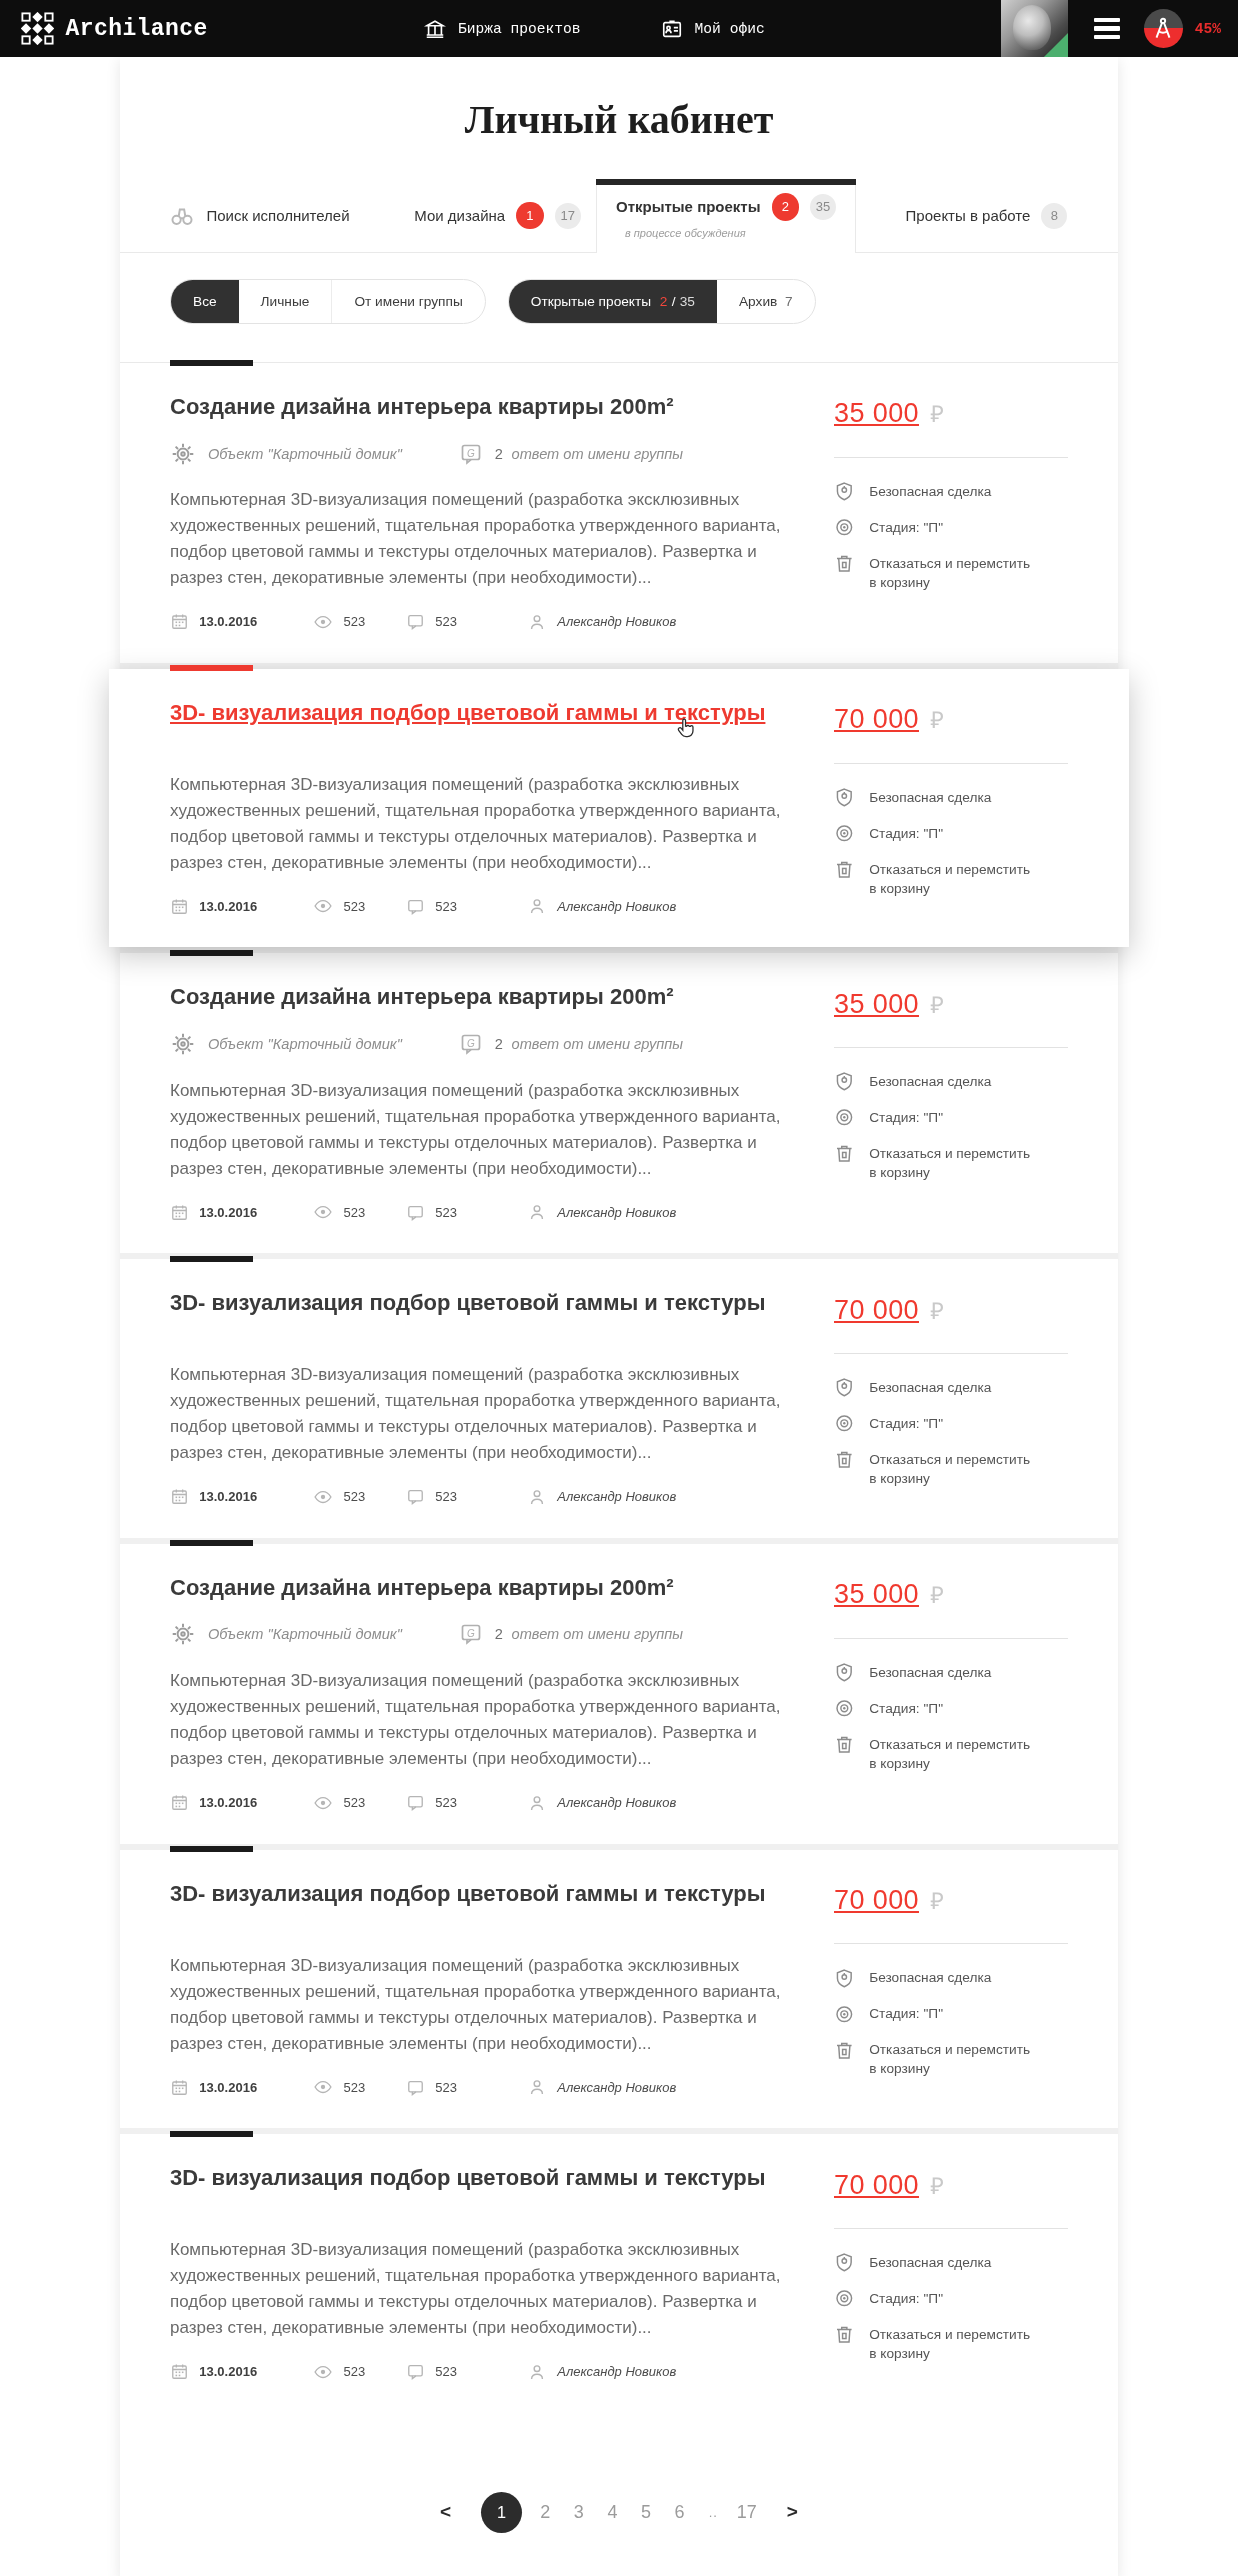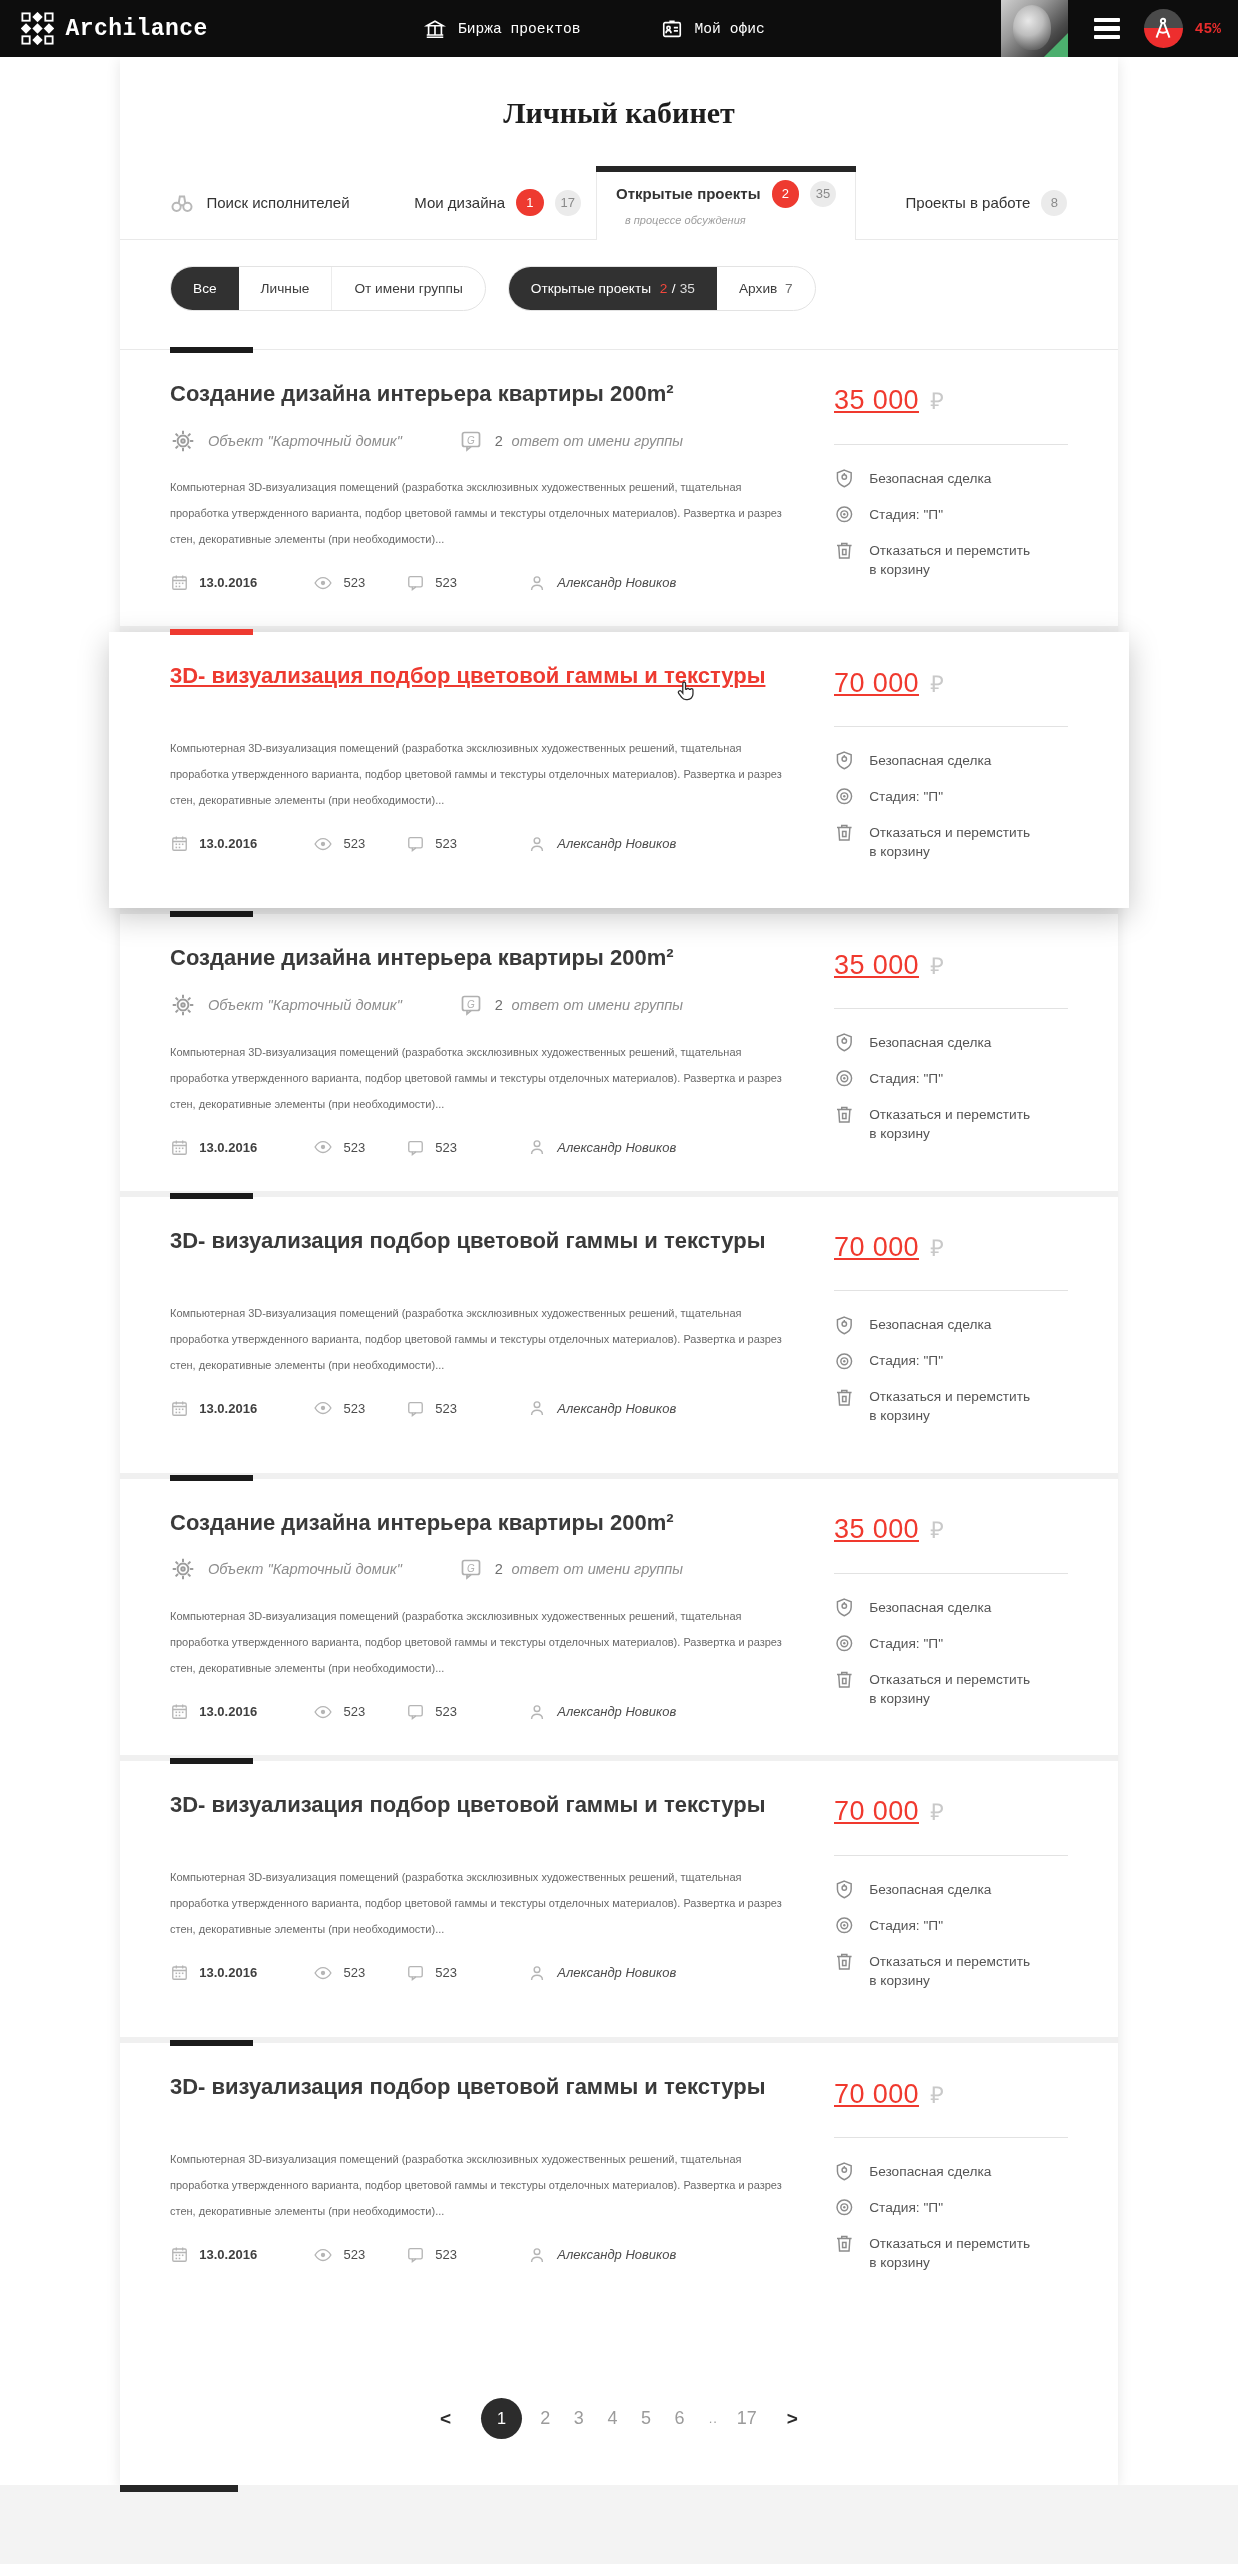--- a/index.html
+++ b/index.html
@@ -19,21 +19,21 @@
   .avatar .head { position:absolute; left:12px; top:5.2px; width:38px; height:45px; border-radius:50% 50% 45% 45%;
     background:radial-gradient(circle at 40% 35%, #e8e8e8 0%, #bdbdbd 40%, #6d6d6d 75%, #3a3a3a 100%); }
   .avatar .corner { position:absolute; right:-17px; bottom:-17px; width:34px; height:34px; background:#4caf6e; transform:rotate(45deg); }
   .burger { margin:0 24px 0 26px; cursor:pointer; }
   .burger div { width:26px; height:4.3px; background:#fff; margin:4.3px 0; border-radius:0.9px; }
   .gauge { width:39px; height:39px; border-radius:50%; overflow:hidden; position:relative; background:linear-gradient(#4a4a4a 0 50%, #ee2e2e 50% 100%); display:flex; align-items:center; justify-content:center; cursor:pointer; }
   .gauge-pct { color:#e82c2c; font-size:14.6px; font-weight:bold; margin:0 17px 0 12px; }
 
   
   .wrap { width:998px; margin:0 auto; background:#fff; box-shadow:0 2.6px 13.7px rgba(0,0,0,.10); }
-  .page-title { font-family:"Liberation Serif", serif; font-size:30px; color:#1e1e1e; text-align:center; padding:39px 0 36px; }
+  .page-title { font-family:"Liberation Serif", serif; font-size:40px; color:#1e1e1e; text-align:center; padding:39px 0 36px; }
 
   
   .tabs { display:flex; border-bottom:0.9px solid #e9e9e9; height:74px; }
   .tab { display:flex; flex-direction:column; align-items:center; justify-content:center; cursor:pointer; }
   .tab-row { display:flex; align-items:center; gap:11px; }
   .tab-label { font-size:15px; color:#333; }
   .t1 { width:279px; } .t2 { width:197px; } .t3 { width:260px; } .t4 { width:261px; }
   .badge-r { min-width:27.5px; height:27.5px; border-radius:50%; background:#ee3a30; color:#fff; font-size:13px; display:flex; align-items:center; justify-content:center; }
   .badge-g { min-width:26px; height:26px; border-radius:50%; background:#ebebeb; color:#8a8a8a; font-size:13px; display:flex; align-items:center; justify-content:center; }
   .tab.active { position:relative; background:#fff; border-left:0.9px solid #e9e9e9; border-right:0.9px solid #e9e9e9; margin-bottom:-0.9px; z-index:2; }
@@ -57,21 +57,21 @@
   .card.hovered { margin:0 -11px; padding:31px 61px; box-shadow:0 8.6px 29px rgba(0,0,0,.22); z-index:3; }
   .card.hovered::before { left:61px; background:#ee3a30; }
   .c-main { flex:1; padding-right:39px; min-width:0; }
   .c-title { font-size:22px; font-weight:bold; color:#3a3a3a; line-height:26px; cursor:pointer; display:inline-block; }
   .hovered .c-title { color:#ee3a30; text-decoration:underline; }
   .titlewrap { position:relative; }
   .cursor-hand { position:absolute; left:505px; top:17px; z-index:4; }
   .c-meta { display:flex; align-items:center; gap:57px; margin-top:20.6px; }
   .c-meta .mitem { display:flex; align-items:center; gap:12px; color:#8d8d8d; font-size:14.6px; font-style:italic; }
   .c-meta .num2 { font-style:normal; color:#6f6f6f; margin-right:-3.4px; }
-  .c-desc { margin-top:20.6px; font-size:11px; line-height:26px; color:#6a6a6a; max-width:824px; }
+  .c-desc { margin-top:20.6px; font-size:17px; line-height:26px; color:#6a6a6a; max-width:824px; }
   .card.nometa .c-desc { margin-top:46px; }
   .c-foot { display:flex; align-items:center; margin-top:20.6px; gap:34px; }
   .fitem { display:flex; align-items:center; gap:10.3px; font-size:13px; color:#4c4c4c; }
   .fitem.date { font-weight:bold; color:#3f3f3f; margin-right:22px; }
   .fitem.views { margin-right:6.9px; }
   .fitem.author { font-style:italic; margin-left:36px; }
   .gicon { color:#b5b5b5; }
   .c-side { width:234px; flex:none; padding-top:3.4px; }
   .price { white-space:nowrap; }
   .price .num { font-size:27px; color:#f0392e; letter-spacing:0.4px;text-decoration:underline; }

